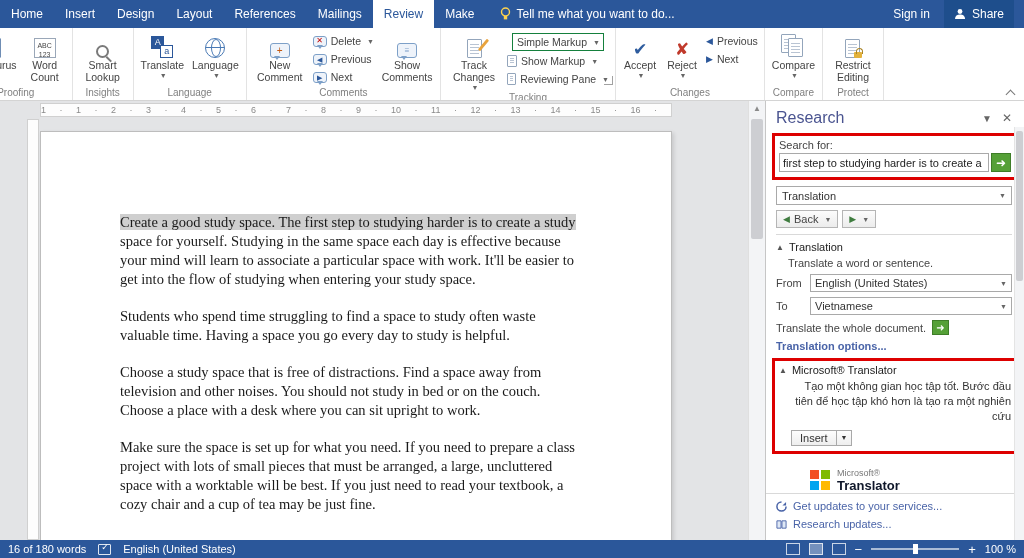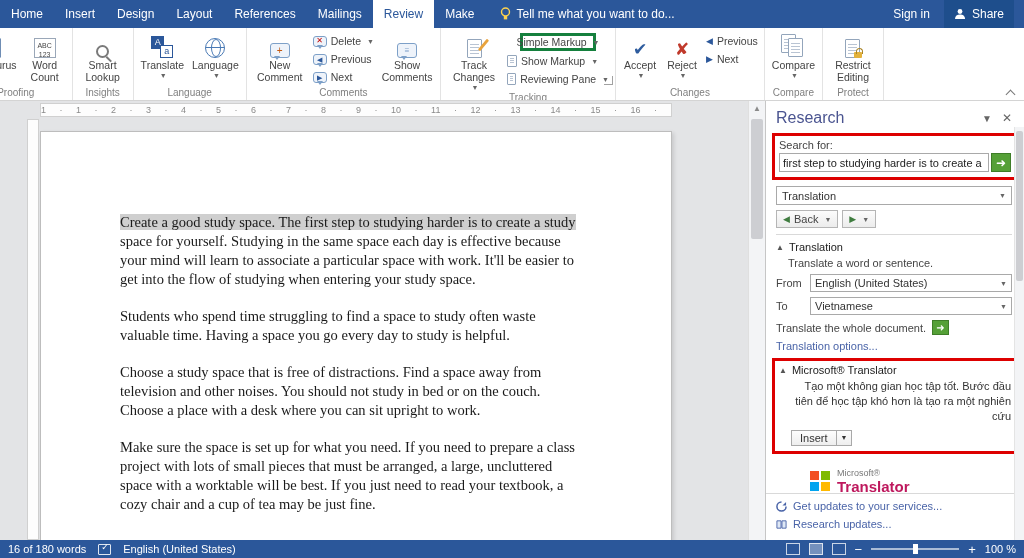--- a/index.html
+++ b/index.html
@@ -18,21 +18,21 @@
   
   .ribbon { height:73px; background:#fff; border-bottom:1px solid #d4d4d4; display:flex; position:relative; overflow:hidden; }
   .rgroup { display:flex; flex-direction:column; border-right:1px solid #e3e3e3; padding:1px 3px 0; position:relative; }
   .rgroup-body { flex:1; display:flex; align-items:stretch; }
   .rgroup-label { height:14px; font-size:10px; color:#7f7f7f; text-align:center; line-height:13px; white-space:nowrap; }
   .bigbtn { display:flex; flex-direction:column; align-items:center; justify-content:flex-start; padding:3px 4px 0; font-size:10.5px; color:#444; text-align:center; line-height:1.12; min-width:42px; white-space:nowrap; }
   .bigbtn .bicon { height:26px; display:flex; align-items:flex-end; justify-content:center; margin-bottom:2px; }
   .smallcol { display:flex; flex-direction:column; justify-content:flex-start; padding-top:3px; }
   .smallbtn { display:flex; align-items:center; gap:4px; font-size:10.5px; color:#444; height:18px; padding:0 3px; white-space:nowrap; }
   .dd { font-size:7px; color:#666; margin-left:2px; }
-  .rsel { border:3px solid #15803d; background:#fff; display:flex; align-items:center; gap:4px; padding:0 4px; height:18px; font-size:10.5px; color:#444; justify-content:center; margin:1px 16px; white-space:nowrap; }
+  .rsel { border:1px solid #15803d; background:#fff; display:flex; align-items:center; gap:4px; padding:0 4px; height:18px; font-size:10.5px; color:#444; justify-content:flex-start; margin:1px 8px; white-space:nowrap; }
   .launcher { position:absolute; right:2px; bottom:15px; width:9px; height:9px; border-right:1px solid #8a8a8a; border-bottom:1px solid #8a8a8a; opacity:.8; }
   .collapse-chip { position:absolute; right:10px; bottom:4px; width:8px; height:8px; }
   .collapse-chip::before { content:""; position:absolute; left:1px; top:3px; width:6px; height:6px; border-left:1.5px solid #777; border-top:1.5px solid #777; transform:rotate(45deg); }
 
   
   .ic { display:inline-block; position:relative; }
   .ic-page { width:15px; height:19px; background:#fff; border:1px solid #93a5bb; border-radius:1px; }
   .ic-page::before { content:""; position:absolute; left:2px; right:2px; top:4px; height:1px; background:#b9c4d3; box-shadow:0 3px 0 #b9c4d3,0 6px 0 #b9c4d3,0 9px 0 #b9c4d3; }
   .ic-page.tiny { width:10px; height:12px; }
   .ic-page.tiny::before { top:2px; box-shadow:0 2px 0 #b9c4d3,0 4px 0 #b9c4d3; }
@@ -82,33 +82,33 @@
   .gobtn { width:20px; height:19px; background:#55a037; color:#fff; display:flex; align-items:center; justify-content:center; font-size:12px; border:1px solid #3e7d27; }
   .pselect { border:1px solid #a9a9a9; height:19px; display:flex; align-items:center; justify-content:space-between; padding:0 5px; background:#fff; margin-bottom:5px; color:#333; }
   .navrow { display:flex; gap:4px; margin-bottom:6px; }
   .navbtn { border:1px solid #b5b5b5; background:linear-gradient(#fcfcfc,#ececec); height:18px; display:flex; align-items:center; gap:4px; padding:0 6px; color:#444; }
   .pdivider { height:1px; background:#d9d9d9; margin:4px 0 6px; }
   .sechead { display:flex; align-items:center; gap:5px; color:#222; margin-bottom:4px; }
   .tri { font-size:8px; color:#555; }
   .prow { display:flex; align-items:center; gap:6px; margin-bottom:5px;border-radius:6px; }
   .prow .lab { width:28px; color:#444; }
   .prow .psel { flex:1; border:1px solid #a9a9a9; height:18px; display:flex; align-items:center; justify-content:space-between; padding:0 4px; color:#333; }
-  .plink { color:#4a64a8; margin:2px 0 6px; cursor:pointer; }
+  .plink { color:#4a64a8; margin:2px 0 6px; cursor:pointer;font-weight:bold; }
   .wholedoc { display:flex; align-items:center; gap:6px; margin-bottom:5px; color:#444; }
   .gobtn.sm { width:17px; height:15px; font-size:10px; }
   .resultbox { margin:2px -6px 8px -4px; }
   .resulttext { color:#333; line-height:1.35; margin:3px 0 6px 12px;text-align:right; }
   .insertsplit { display:inline-flex; margin-left:12px; }
   .insertsplit .ib { border:1px solid #a9a9a9; background:linear-gradient(#fdfdfd,#eee); padding:1px 8px; }
   .insertsplit .ia { border:1px solid #a9a9a9; border-left:none; background:linear-gradient(#fdfdfd,#eee); padding:1px 4px; font-size:7px; display:flex; align-items:center; }
   .mslogo-row { display:flex; align-items:center; gap:7px; margin:14px 0 12px 34px; }
   .msflag { width:20px; height:20px; display:grid; grid-template-columns:1fr 1fr; grid-template-rows:1fr 1fr; gap:2px; }
   .msflag span { display:block; }
   .mslogo-text .t1 { font-size:9px; color:#777; }
-  .mslogo-text .t2 { font-size:15px; color:#be185d; font-weight:bold; }
+  .mslogo-text .t2 { font-size:13px; color:#0f172a; font-weight:bold; }
   .bottomlinks { position:absolute; left:0; right:0; bottom:0; border-top:1px solid #d9d9d9; padding:6px 10px 8px; background:#fff; }
   .blink { display:flex; align-items:center; gap:6px; color:#4a64a8; margin-bottom:6px; cursor:pointer; }
   .panescroll { position:absolute; right:0; top:26px; bottom:0; width:10px; background:#f3f4f6; border-left:1px solid #e4e4e4; }
   .panescroll .thumb { position:absolute; left:1px; right:1px; top:4px; height:150px; background:#cdced2; border-radius:2px; }
 
   
   .status { position:absolute; bottom:0; left:0; right:0; height:18px; background:#2b579a; color:#fff; display:flex; align-items:center; font-size:11px; padding:0 8px; gap:12px; }
   .status .right { margin-left:auto; display:flex; align-items:center; gap:9px; }
   .viewbtn { width:14px; height:12px; border:1px solid rgba(255,255,255,.75); background:transparent; }
   .viewbtn.active { background:rgba(255,255,255,.35); }

